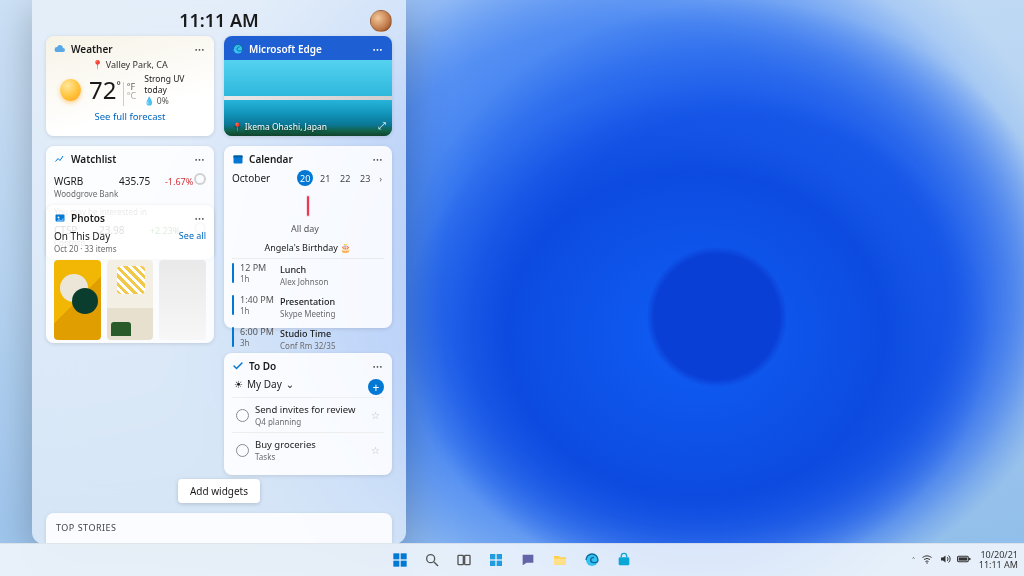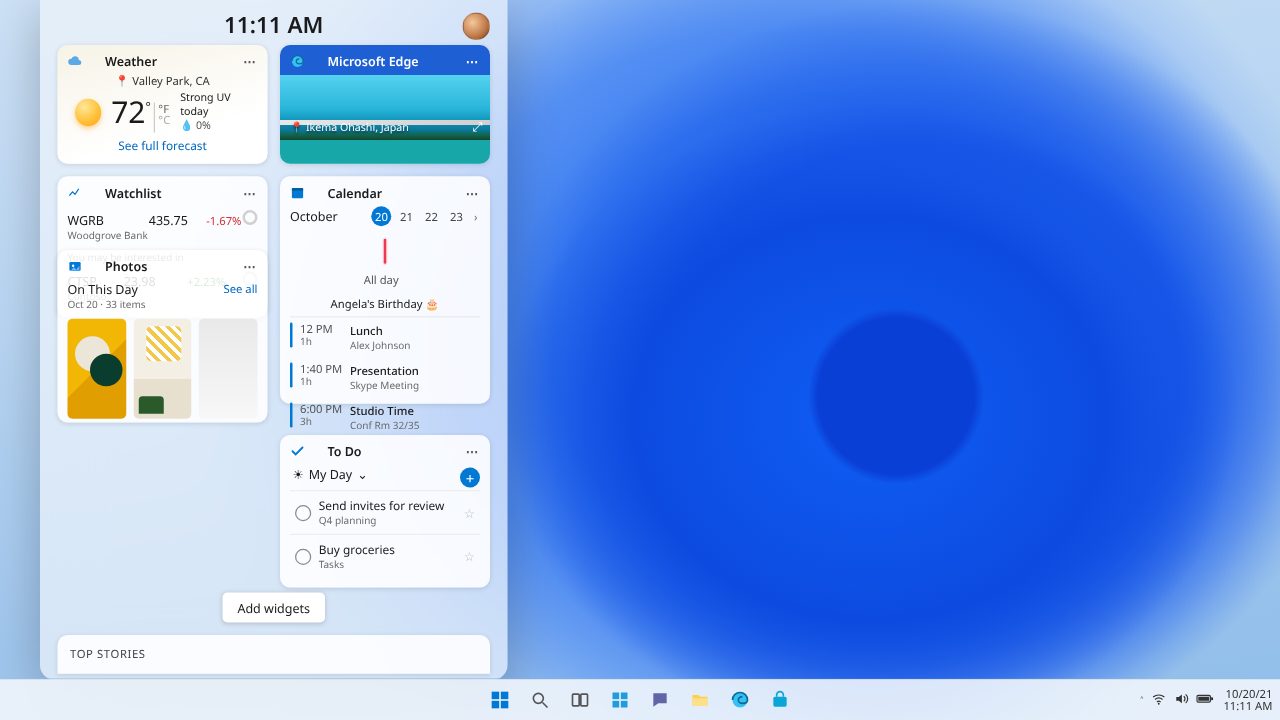--- a/index.html
+++ b/index.html
@@ -58,21 +58,21 @@
   }
   .card {
     background: var(--card-bg);
     border-radius: var(--card-radius);
     box-shadow: 0 1px 4px rgba(0,0,0,0.12);
     padding:6px 8px 8px 8px;
     box-sizing:border-box;
     position:relative;
     font-size:10px;
   }
-  .card-header { display:flex; align-items:center; gap:18px; margin-bottom:4px; }
+  .card-header { display:flex; align-items:center; gap:5px; margin-bottom:4px; }
   .card-title { font-size:10px; font-weight:600; flex:1 1 auto; white-space:nowrap; overflow:hidden; text-overflow:ellipsis; }
   .card-more { width:14px; height:12px; display:flex; align-items:center; justify-content:center; border-radius:3px; cursor:pointer; color:#555;}
   .dots::before { content:"⋯"; font-weight:700; letter-spacing:-1px; }
 
   .ico { width:12px; height:12px; display:inline-flex; align-items:center; justify-content:center; }
   .ico svg { width:100%; height:100%; }
 
   
   .weather { grid-column:1; background: linear-gradient(165deg, #f6f3e6 0%, #ffffff 70%); }
   .weather .loc { font-size:9px; text-align:center; margin-top:-2px; color:#333; }
@@ -97,21 +97,21 @@
   .edge .card-header { padding:6px 8px 4px 8px; margin:0; }
   .edge .card-title { color:#fff; }
   .edge .search {
     margin:0 8px 6px 8px; background:#fff; border-radius:3px; height:16px;
     display:flex; align-items:center; padding:0 6px; gap:4px;
   }
   .edge .search input {
     flex:1; border:0; outline:0; font-size:9px; background:transparent; color:#333;
   }
   .edge .photo {
-    height:52px;
+    height:76px;
     background:
       linear-gradient(180deg, rgba(255,255,255,0) 55%, rgba(0,0,0,0.25) 100%),
       linear-gradient(180deg, #55d2f0 0%, #2fb9dd 45%, #14a3cc 70%, #0d8fb5 85%, #167d5e 93%, #1a5a3c 100%);
     position:relative;
   }
   .edge .photo::before{
     content:""; position:absolute; left:0; right:0; top:36px; height:4px;
     background: linear-gradient(90deg, #e8e8e8, #cfcfcf);
   }
   .edge .photo::after{

